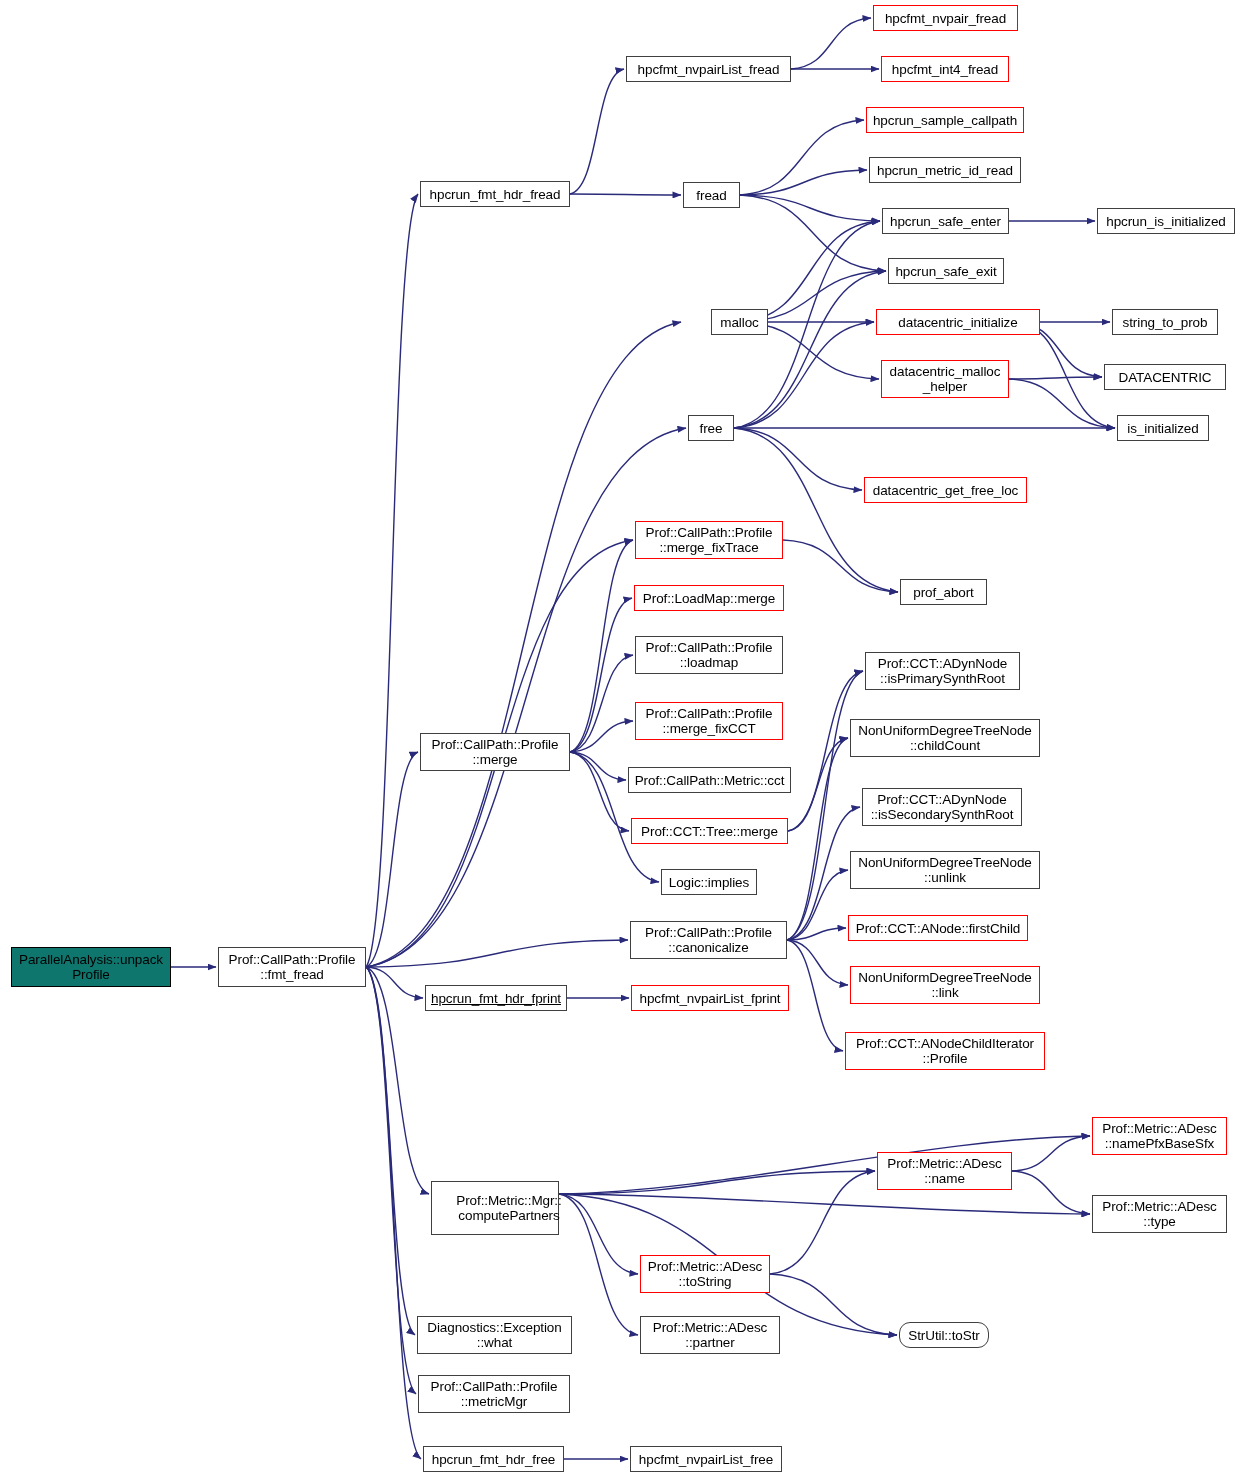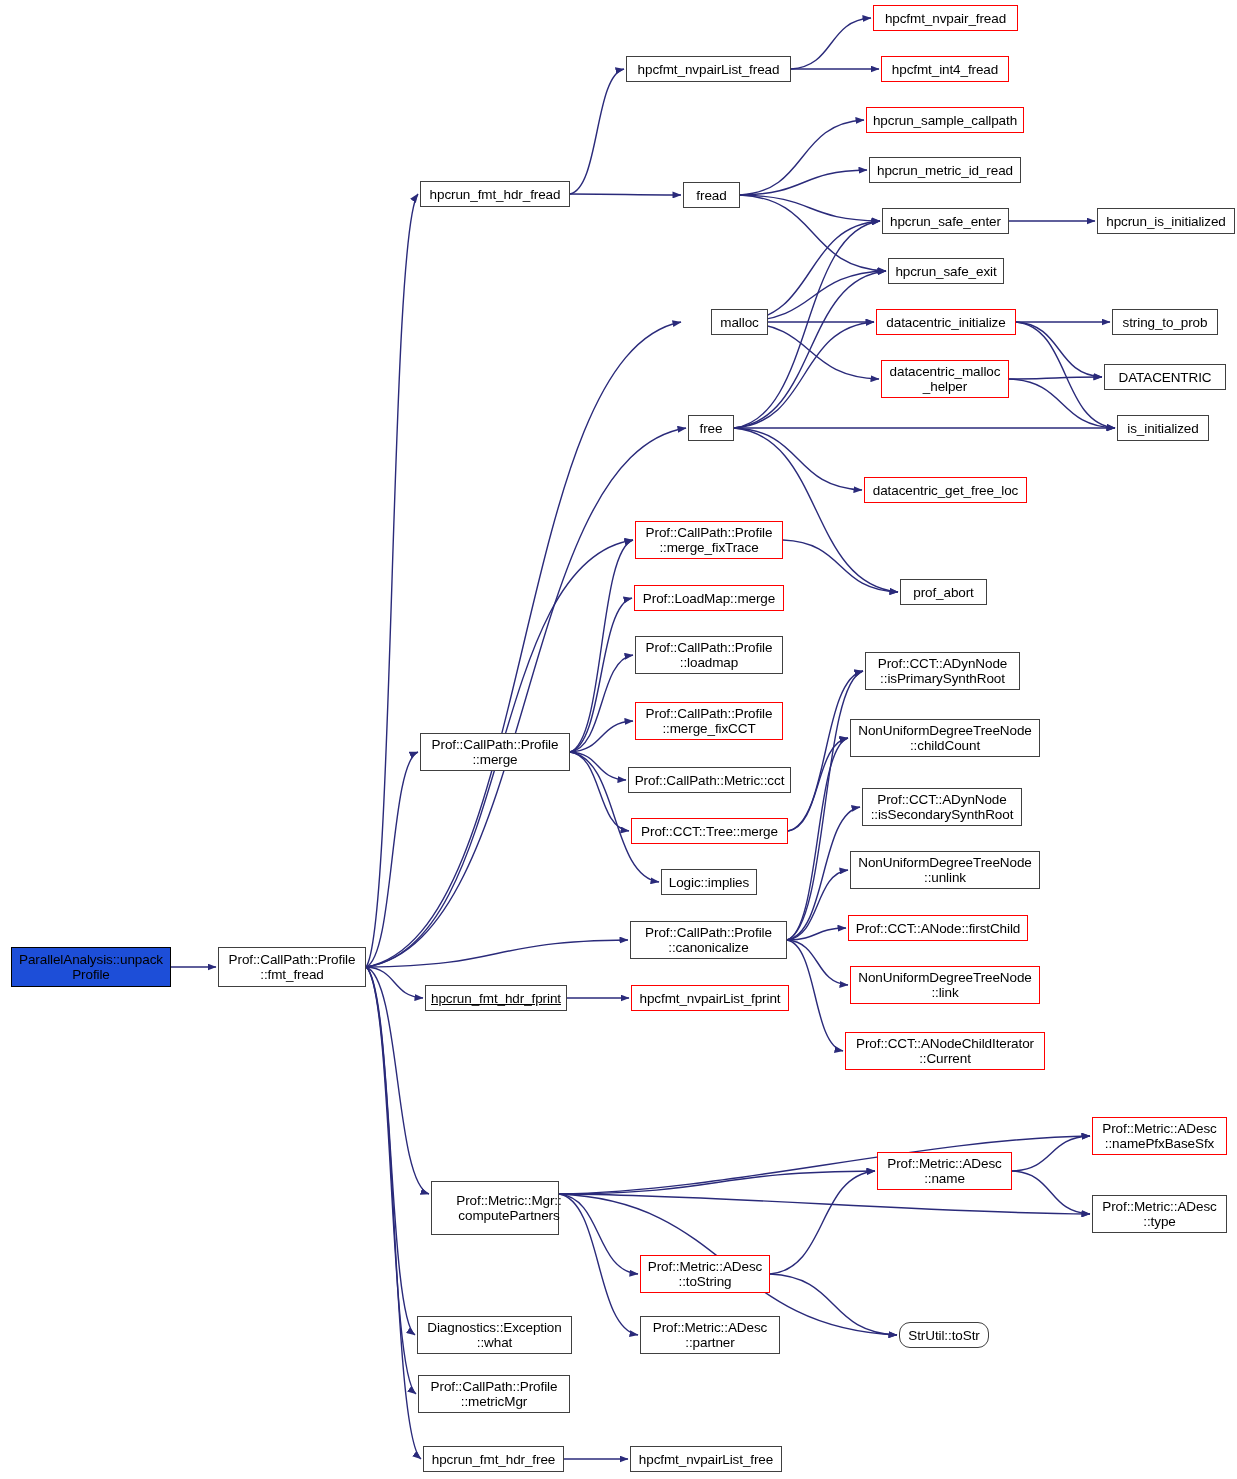--- a/index.html
+++ b/index.html
@@ -36,21 +36,21 @@
     line-height: 15px;
     color: #000000;
     letter-spacing: -0.1px;
     white-space: pre-line;
     z-index: 5;
   }
   .node.red {
     border-color: #ff0000;
   }
   .node.root {
-    background: #1d4ed8;
+    background: #0f766e;
     border-color: #000000;
     justify-content: center;
   }
 </style>
 </head>
 <body>
 
 <div id="canvas">
   <svg id="edges" viewBox="0 0 1237 1479" xmlns="http://www.w3.org/2000/svg">
     <defs>
@@ -135,21 +135,21 @@
       <div class="node" style="left: 626px; top: 56px; width: 165px; height: 26px;"><span>hpcfmt_nvpairList_fread</span></div>
       <div class="node red" style="left: 873px; top: 5px; width: 145px; height: 26px;"><span>hpcfmt_nvpair_fread</span></div>
       <div class="node red" style="left: 881px; top: 56px; width: 128px; height: 26px;"><span>hpcfmt_int4_fread</span></div>
       <div class="node" style="left: 683px; top: 182px; width: 57px; height: 26px;"><span>fread</span></div>
       <div class="node red" style="left: 866px; top: 107px; width: 158px; height: 26px;"><span>hpcrun_sample_callpath</span></div>
       <div class="node" style="left: 869px; top: 157px; width: 152px; height: 26px;"><span>hpcrun_metric_id_read</span></div>
       <div class="node" style="left: 882px; top: 208px; width: 127px; height: 26px;"><span>hpcrun_safe_enter</span></div>
       <div class="node" style="left: 1097px; top: 208px; width: 138px; height: 26px;"><span>hpcrun_is_initialized</span></div>
       <div class="node" style="left: 888px; top: 258px; width: 116px; height: 26px;"><span>hpcrun_safe_exit</span></div>
       <div class="node" style="left: 711px; top: 309px; width: 57px; height: 26px;"><span>malloc</span></div>
-      <div class="node red" style="left: 876px; top: 309px; width: 140px; height: 26px;"><span>datacentric_initialize</span></div>
+      <div class="node red" style="left: 876px; top: 309px; width: 164px; height: 26px;"><span>datacentric_initialize</span></div>
       <div class="node" style="left: 1112px; top: 309px; width: 106px; height: 26px;"><span>string_to_prob</span></div>
       <div class="node red" style="left: 881px; top: 360px; width: 128px; height: 38px;"><span>datacentric_malloc
 _helper</span></div>
       <div class="node" style="left: 1104px; top: 364px; width: 122px; height: 26px;"><span>DATACENTRIC</span></div>
       <div class="node" style="left: 1117px; top: 415px; width: 92px; height: 26px;"><span>is_initialized</span></div>
       <div class="node" style="left: 688px; top: 415px; width: 46px; height: 26px;"><span>free</span></div>
       <div class="node red" style="left: 864px; top: 477px; width: 163px; height: 26px;"><span>datacentric_get_free_loc</span></div>
       <div class="node" style="left: 900px; top: 579px; width: 87px; height: 26px;"><span>prof_abort</span></div>
       <div class="node red" style="left: 635px; top: 521px; width: 148px; height: 38px;"><span>Prof::CallPath::Profile
 ::merge_fixTrace</span></div>
@@ -168,21 +168,21 @@
       <div class="node" style="left: 850px; top: 719px; width: 190px; height: 38px;"><span>NonUniformDegreeTreeNode
 ::childCount</span></div>
       <div class="node" style="left: 862px; top: 788px; width: 160px; height: 38px;"><span>Prof::CCT::ADynNode
 ::isSecondarySynthRoot</span></div>
       <div class="node" style="left: 850px; top: 851px; width: 190px; height: 38px;"><span>NonUniformDegreeTreeNode
 ::unlink</span></div>
       <div class="node red" style="left: 848px; top: 915px; width: 180px; height: 26px;"><span>Prof::CCT::ANode::firstChild</span></div>
       <div class="node red" style="left: 850px; top: 966px; width: 190px; height: 38px;"><span>NonUniformDegreeTreeNode
 ::link</span></div>
       <div class="node red" style="left: 845px; top: 1032px; width: 200px; height: 38px;"><span>Prof::CCT::ANodeChildIterator
-::Current</span></div>
+::Profile</span></div>
       <div class="node" style="left: 630px; top: 921px; width: 157px; height: 38px;"><span>Prof::CallPath::Profile
 ::canonicalize</span></div>
       <div class="node" style="left: 425px; top: 985px; width: 142px; height: 26px; text-decoration: underline;"><span>hpcrun_fmt_hdr_fprint</span></div>
       <div class="node red" style="left: 631px; top: 985px; width: 158px; height: 26px;"><span>hpcfmt_nvpairList_fprint</span></div>
       <div class="node" style="left: 431px; top: 1181px; width: 128px; height: 54px; padding-left: 28px;"><span>Prof::Metric::Mgr::
 computePartners</span></div>
       <div class="node red" style="left: 1092px; top: 1117px; width: 135px; height: 38px;"><span>Prof::Metric::ADesc
 ::namePfxBaseSfx</span></div>
       <div class="node red" style="left: 877px; top: 1152px; width: 135px; height: 38px;"><span>Prof::Metric::ADesc
 ::name</span></div>

